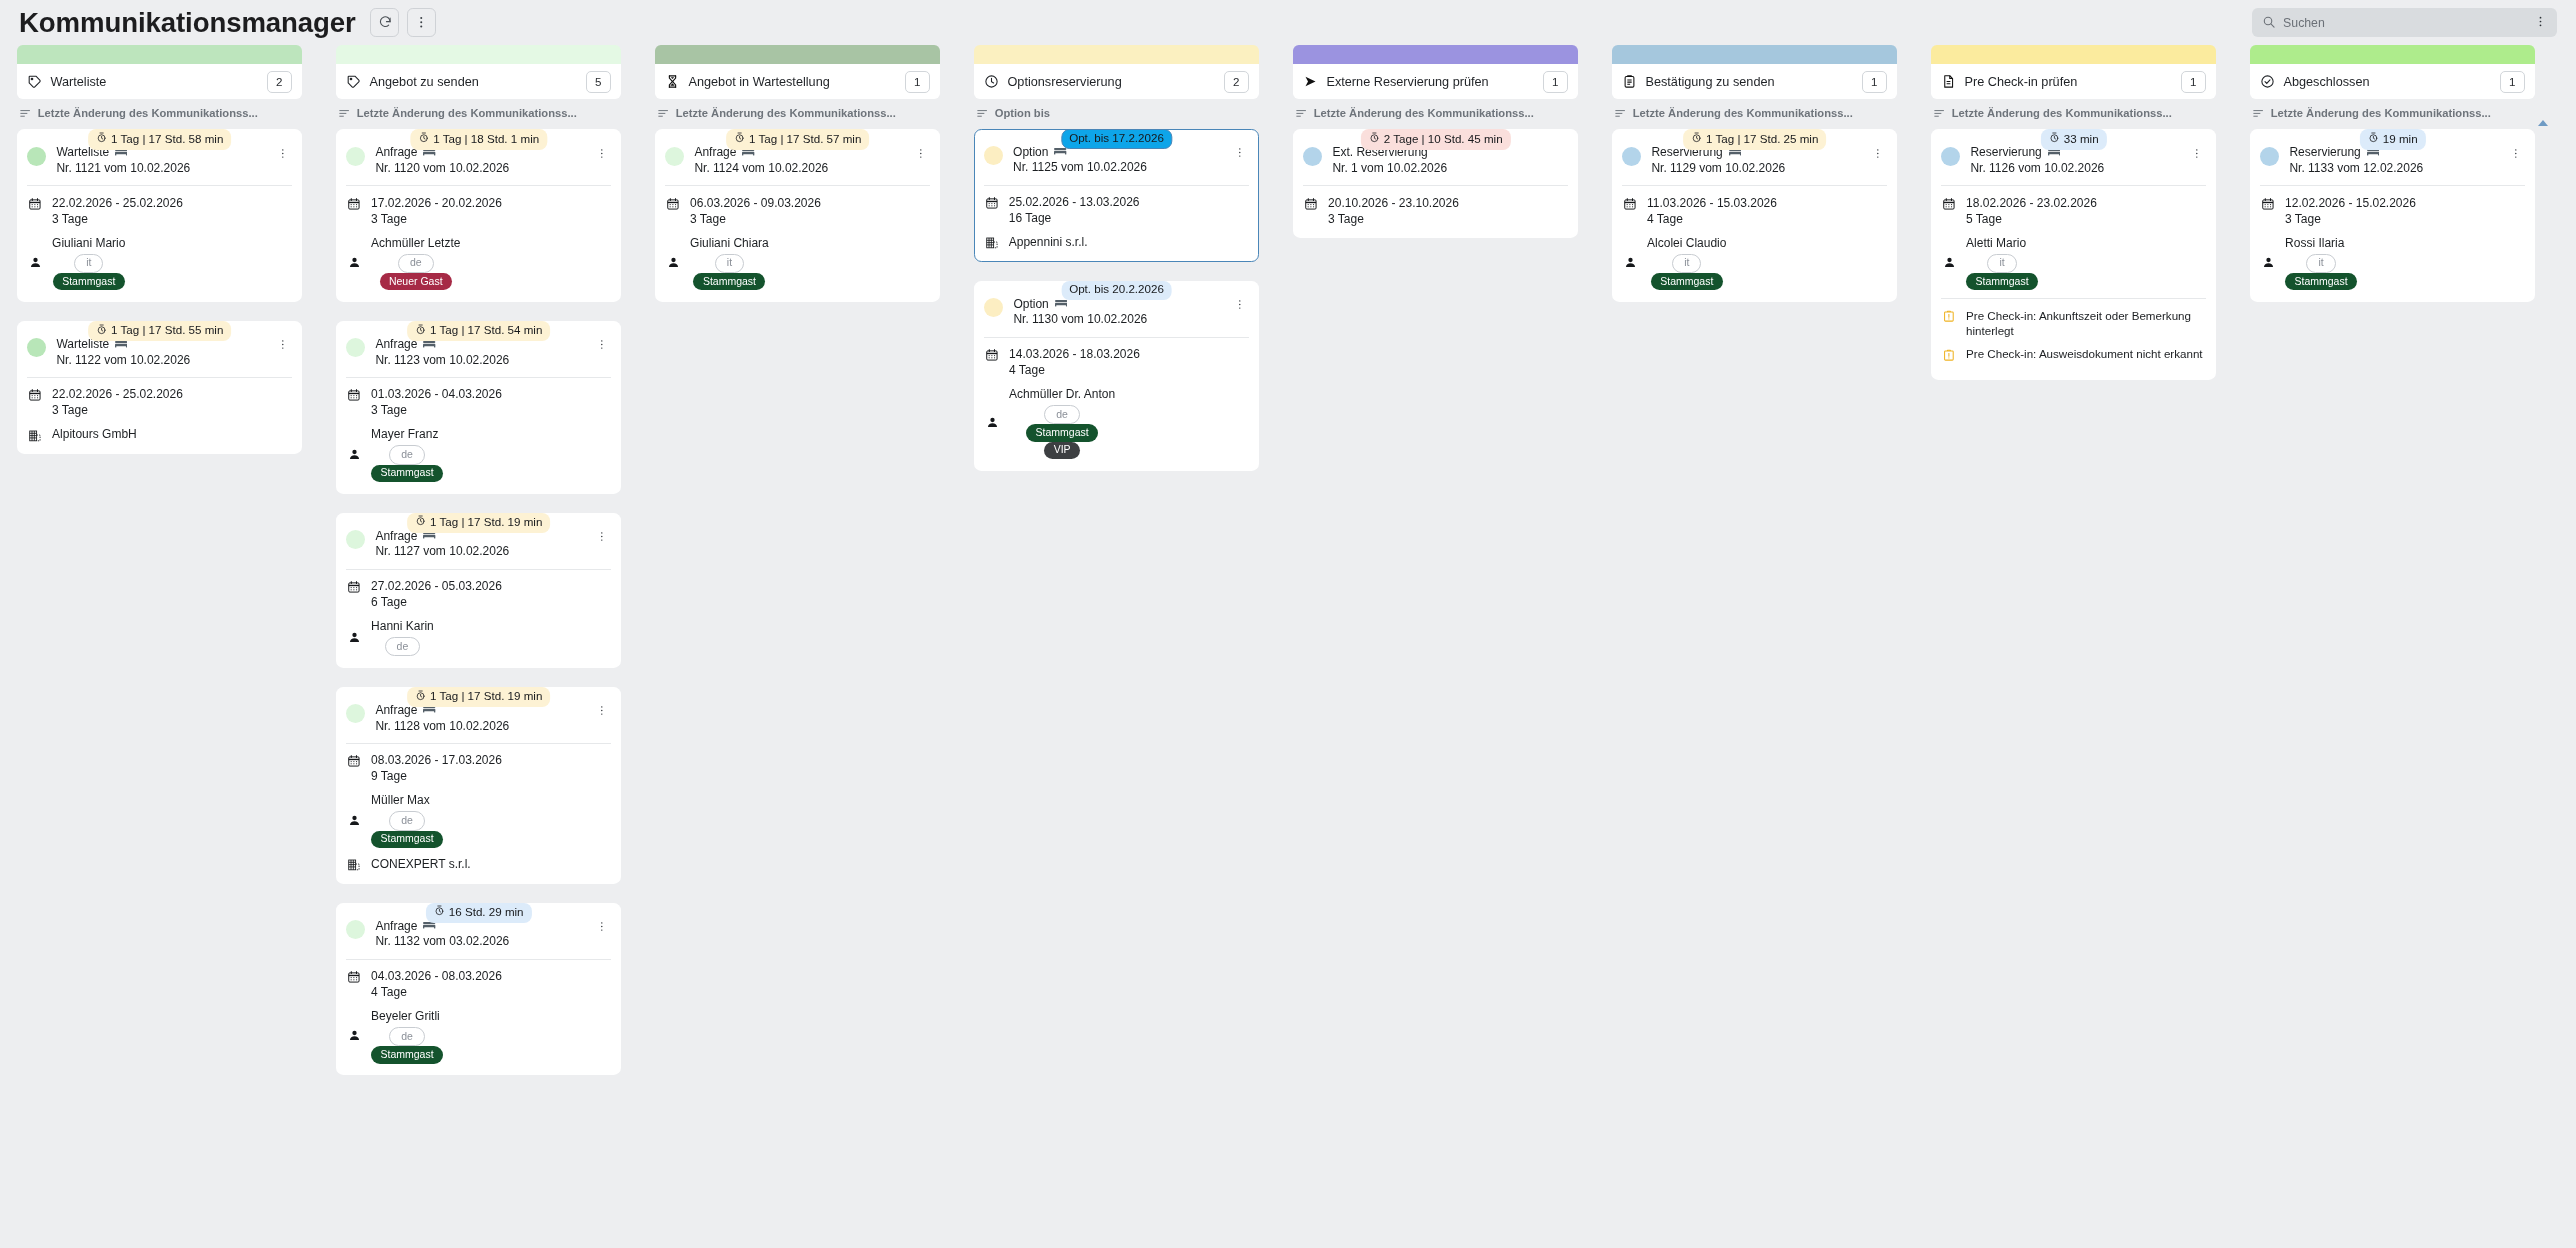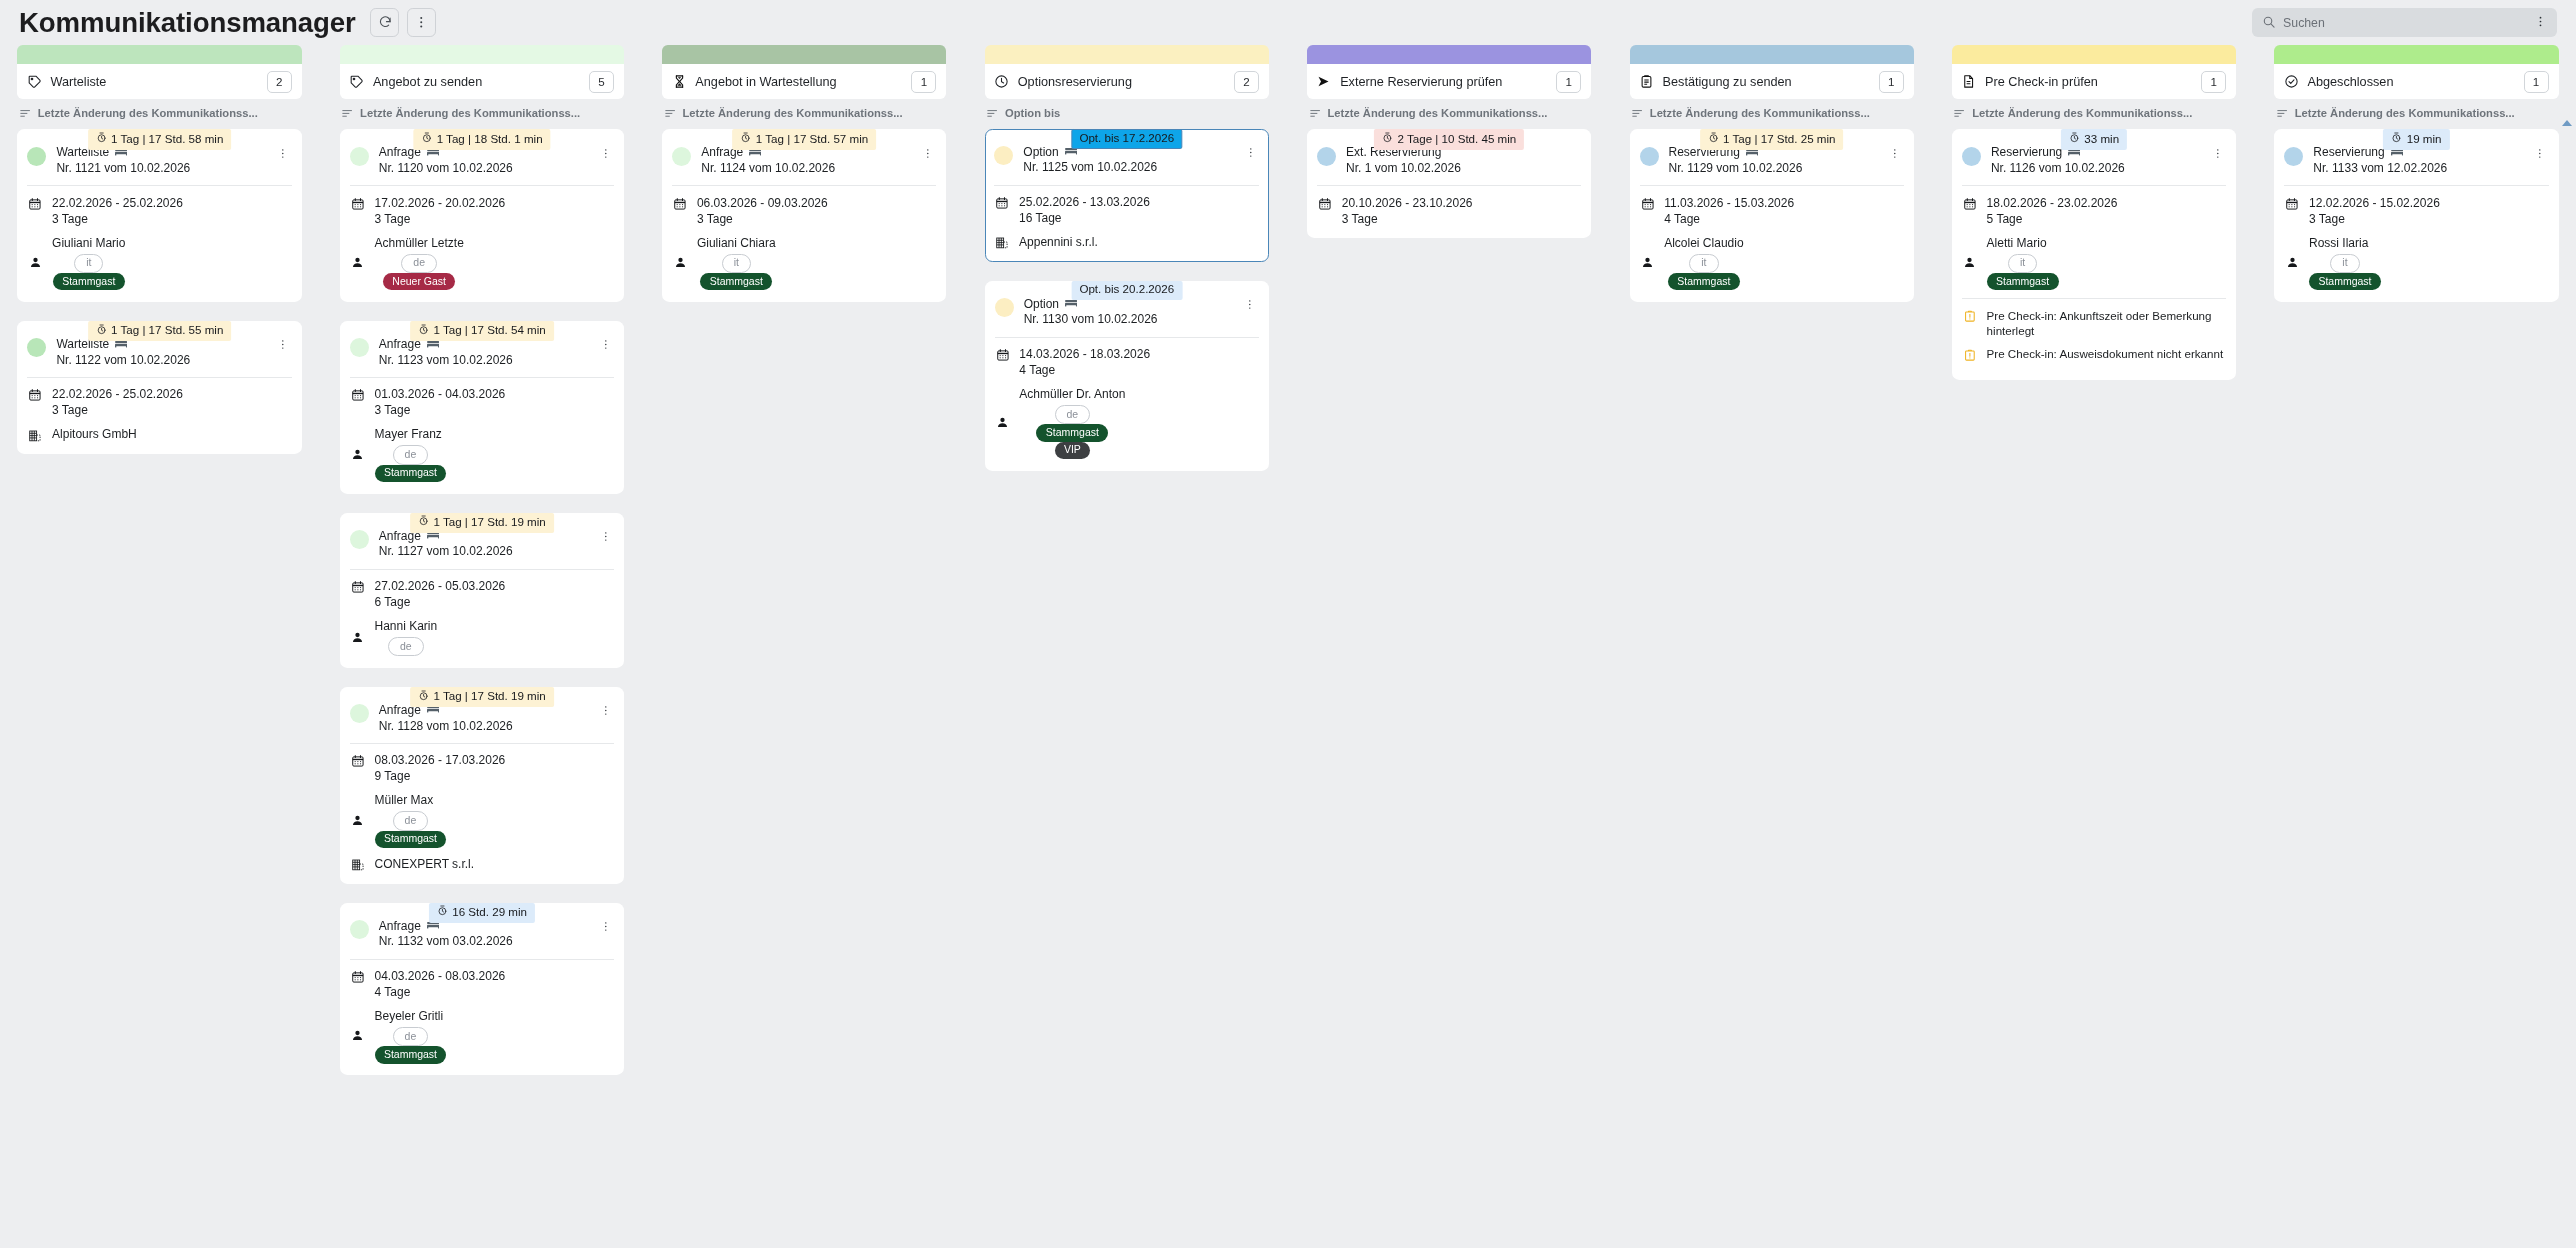--- a/index.html
+++ b/index.html
@@ -58,21 +58,20 @@
   .search-kebab { flex: 0 0 auto; cursor: pointer; padding-left: 5.8px; }
 
   
   .board {
     display: flex;
     align-items: flex-start;
     gap: 0;
     padding: 0 0 0 0;
     height: 890px;
     position: relative;
-    justify-content: space-between;
   }
   .column {
     width: 319px;
     flex: 0 0 319px;
     padding: 0 17.4px;
     position: relative;
   }
   .col-headbar {
     height: 19px;
     border-radius: 5.8px 5.8px 0 0;
@@ -122,21 +121,21 @@
 
   
   .card-wrap { position: relative; margin-bottom: 19px; }
   .sla-badge {
     position: absolute;
     left: 50%;
     transform: translateX(-50%);
     top: 0;
     z-index: 3;
     padding: 2.9px 8px 3.6px;
-    border-radius: 2px;
+    border-radius: 8px;
     font-size: 11.6px;
     color: #17191c;
     white-space: nowrap;
     display: flex; align-items: center; gap: 4.4px;
     line-height: 1.1;
   }
   .sla-badge.yellow { background: #fdf2d4; }
   .sla-badge.blue   { background: #dcebfa; }
   .sla-badge.red    { background: #fadfdc; }
   .sla-badge.blue-outline { background: #0ea5e9; border: 1.5px solid #4a86b8; padding: 2.2px 7.3px 2.9px; }

